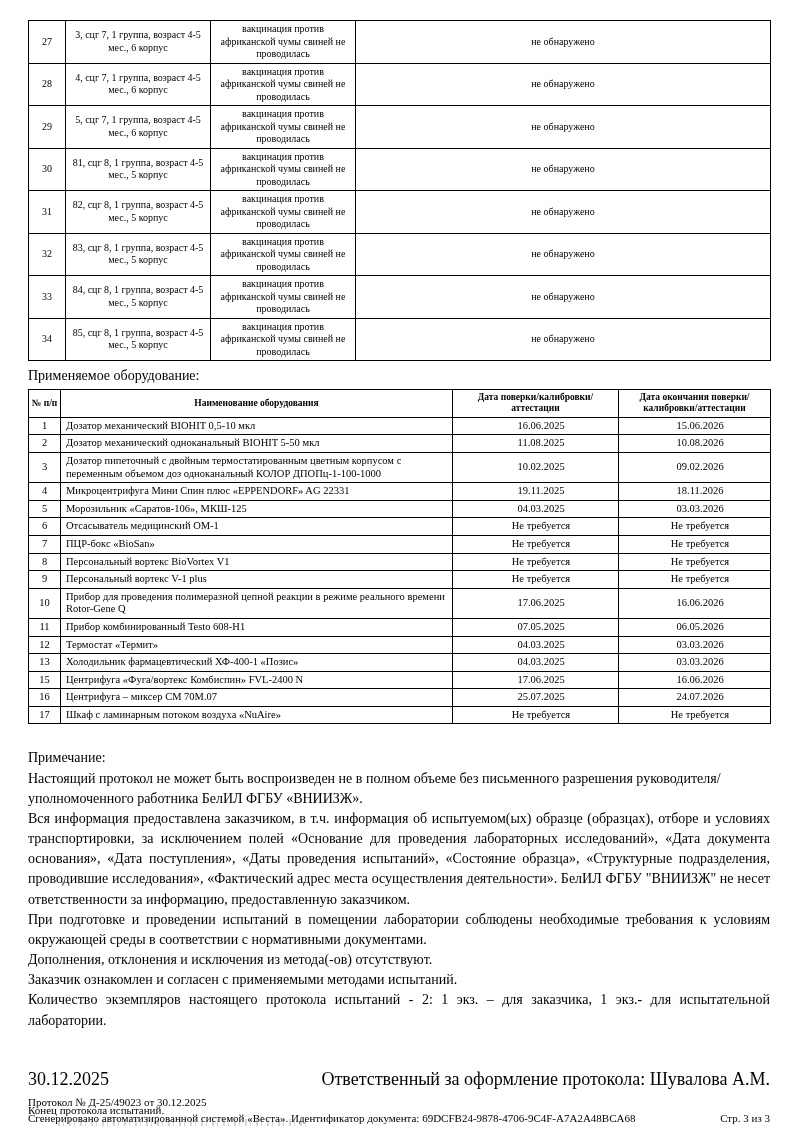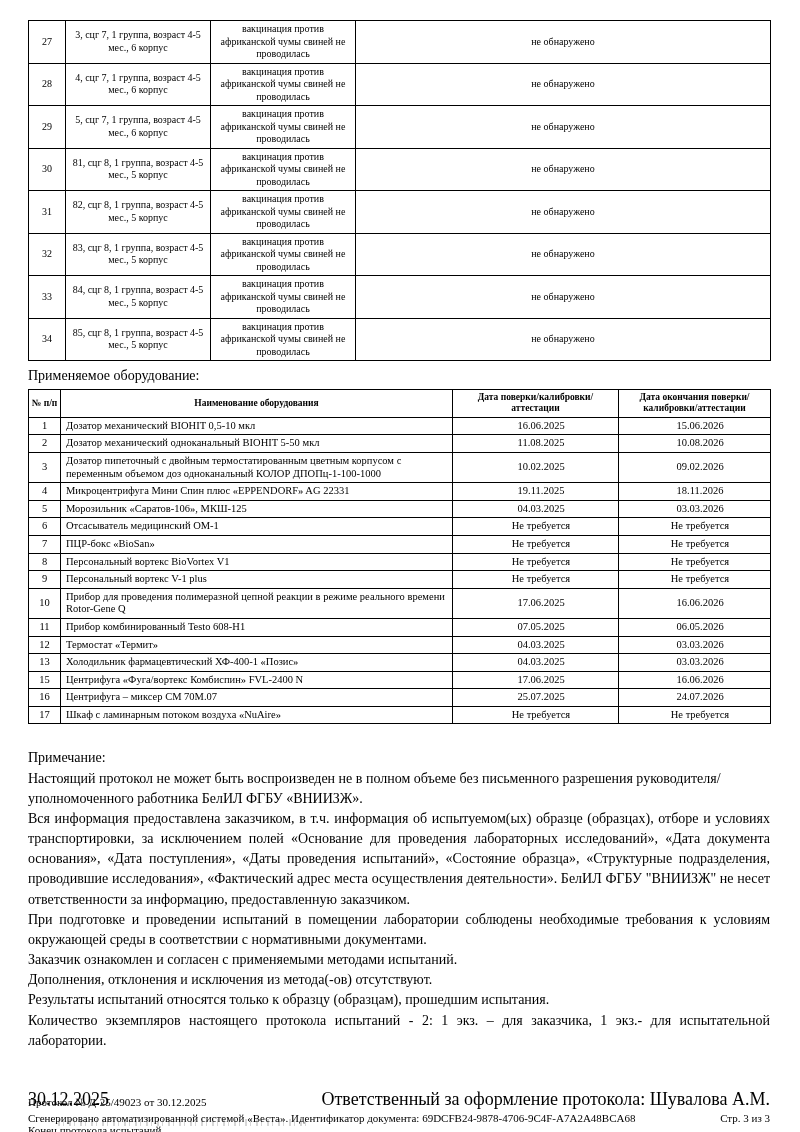--- a/index.html
+++ b/index.html
@@ -244,23 +244,22 @@
         </tr>
       </tbody>
   </table>
 
   <div class="notes">
     <div class="notes-heading">Примечание:</div>
     <div id="notes-paras">
         <div class="note-para">Настоящий протокол не может быть воспроизведен не в полном объеме без письменного разрешения руководителя/уполномоченного работника БелИЛ ФГБУ «ВНИИЗЖ».</div>
         <div class="note-para just">Вся информация предоставлена заказчиком, в т.ч. информация об испытуемом(ых) образце (образцах), отборе и условиях транспортировки, за исключением полей «Основание для проведения лабораторных исследований», «Дата документа основания», «Дата поступления», «Даты проведения испытаний», «Состояние образца», «Структурные подразделения, проводившие исследования», «Фактический адрес места осуществления деятельности». БелИЛ ФГБУ "ВНИИЗЖ" не несет ответственности за информацию, предоставленную заказчиком.</div>
         <div class="note-para just">При подготовке и проведении испытаний в помещении лаборатории соблюдены необходимые требования к условиям окружающей среды в соответствии с нормативными документами.</div>
+        <div class="note-para">Дополнения, отклонения и исключения из метода(-ов) отсутствуют.</div>
         <div class="note-para">Заказчик ознакомлен и согласен с применяемыми методами испытаний.</div>
-        <div class="note-para">Дополнения, отклонения и исключения из метода(-ов) отсутствуют.</div>
-        <div class="note-para">Результаты испытаний относятся только к образцу (образцам), прошедшим испытания.</div>
         <div class="note-para just">Количество экземпляров настоящего протокола испытаний - 2: 1 экз. – для заказчика, 1 экз.- для испытательной лаборатории.</div>
       </div>
   </div>
 
   <div class="sig-row">
     <span>30.12.2025</span>
     <span>Ответственный за оформление протокола: Шувалова А.М.</span>
   </div>
   <div class="end-line">Конец протокола испытаний.</div>
 

